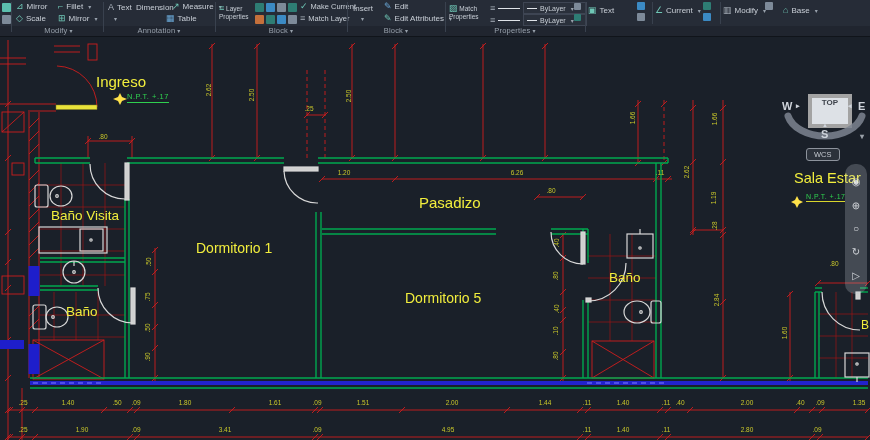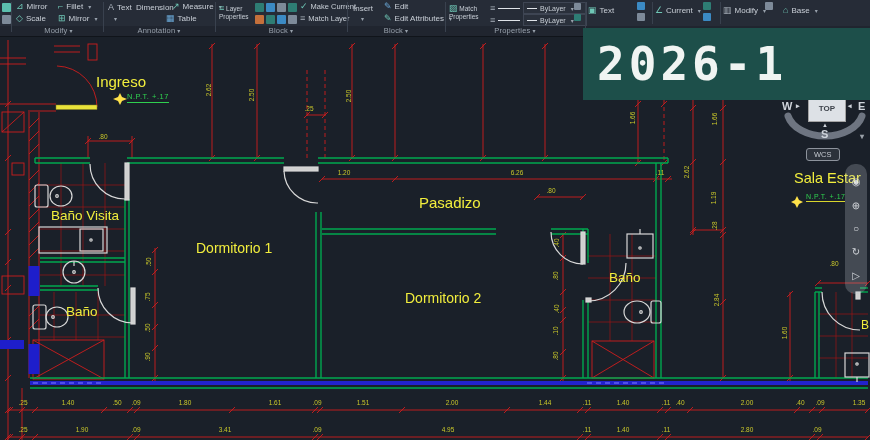--- a/index.html
+++ b/index.html
@@ -35,22 +35,22 @@
   .dimr{color:#c9c72a;font-size:6.5px;transform:translate(-50%,-50%) rotate(-90deg);}
   
   #banner{position:absolute;left:583px;top:28px;width:287px;height:72px;background:#1d4f4a;
           z-index:40;display:flex;align-items:center;}
   #banner span{font-family:"DejaVu Sans Mono",monospace;font-weight:bold;font-size:46px;
                color:#f0f4f2;letter-spacing:4px;padding-left:14px;}
   
   #viewcube{position:absolute;left:780px;top:92px;width:90px;height:78px;z-index:20;
             color:#cfd4db;font-size:11px;font-weight:bold;}
   #vc-top{position:absolute;left:28px;top:2px;width:36px;height:26px;background:#dde1e6;
-          border:1px solid #a3a3a3;color:#3d424a;font-size:8px;font-weight:bold;
-          display:flex;align-items:center;justify-content:center;}
+          border:4px solid #a3a3a3;color:#3d424a;font-size:8px;font-weight:bold;
+          display:flex;align-items:flex-start;justify-content:center;}
   #wcs{position:absolute;left:26px;top:56px;padding:1px 7px;font-size:7.5px;font-weight:normal;
        border:1px solid #8d939c;border-radius:3px;color:#c3c8cf;background:rgba(60,65,75,.55);}
   
   #navbar{position:absolute;left:845px;top:164px;width:22px;height:130px;z-index:20;
           background:rgba(190,196,205,.26);border-radius:10px;display:flex;flex-direction:column;
           align-items:center;justify-content:space-evenly;}
   #navbar span{color:#e8ebef;font-size:10px;opacity:.85;line-height:1;}
 </style>
 </head>
 <body>
@@ -345,21 +345,21 @@
       <path d="M 120,93 L 122,97 127,99 122,101 120,105 118,101 113,99 118,97 Z" fill="#ffe24a"></path>
       <path d="M 797,196 L 799,200 803,202 799,204 797,208 795,204 791,202 795,200 Z" fill="#ffe24a"></path>
     </g>
   </svg>
 
   <div id="labels">
       <span class="lb room" style="left: 96px; top: 73px; font-size: 15px;">Ingreso</span>
       <span class="lb room" style="left: 51px; top: 208px; font-size: 13.5px;">Baño Visita</span>
       <span class="lb room" style="left: 196px; top: 240px; font-size: 14px;">Dormitorio 1</span>
       <span class="lb room" style="left: 419px; top: 194px; font-size: 15px;">Pasadizo</span>
-      <span class="lb room" style="left: 405px; top: 290px; font-size: 14px;">Dormitorio 2</span>
+      <span class="lb room" style="left: 405px; top: 290px; font-size: 14px;">Dormitorio 5</span>
       <span class="lb room" style="left: 66px; top: 304px; font-size: 13.5px;">Baño</span>
       <span class="lb room" style="left: 609px; top: 270px; font-size: 13.5px;">Baño</span>
       <span class="lb room" style="left: 794px; top: 170px; font-size: 14.5px;">Sala Estar</span>
       <span class="lb room" style="left: 861px; top: 318px; font-size: 12px;">B</span>
       <span class="lb level" style="left: 127px; top: 92px; font-size: 7.5px;">N.P.T. +.17</span>
       <span class="lb level2" style="left: 806px; top: 193px; font-size: 7px;">N.P.T. +.17</span>
       <span class="lb dim" style="left: 103px; top: 133px;">.80</span>
       <span class="lb dim" style="left: 309px; top: 105px;">.25</span>
       <span class="lb dim" style="left: 344px; top: 169px;">1.20</span>
       <span class="lb dim" style="left: 517px; top: 169px;">6.26</span>
@@ -561,23 +561,20 @@
       <div class="ri" style="left:198px;top:6px;">
           <span class="ic">⌂</span>
           <span>Base</span>
           <span class="car">▾</span>
         </div>
     </div>
     <div class="rdiv" style="left:652px;height:22px;"></div>
     <div class="rdiv" style="left:720px;height:22px;"></div>
   </div>
 
-  <div id="banner">
-    <span>2026-1</span>
-  </div>
 
   <div id="viewcube">
     <span style="position:absolute;left:2px;top:8px;">W</span>
     <span style="position:absolute;left:16px;top:10px;font-size:7px;" class="carr">▸</span>
     <div id="vc-top">
         <span>TOP</span>
       </div>
     <span style="position:absolute;left:68px;top:10px;font-size:7px;">◂</span>
     <span style="position:absolute;left:78px;top:8px;">E</span>
     <svg width="90" height="50" style="position:absolute;left:0;top:12px;">

